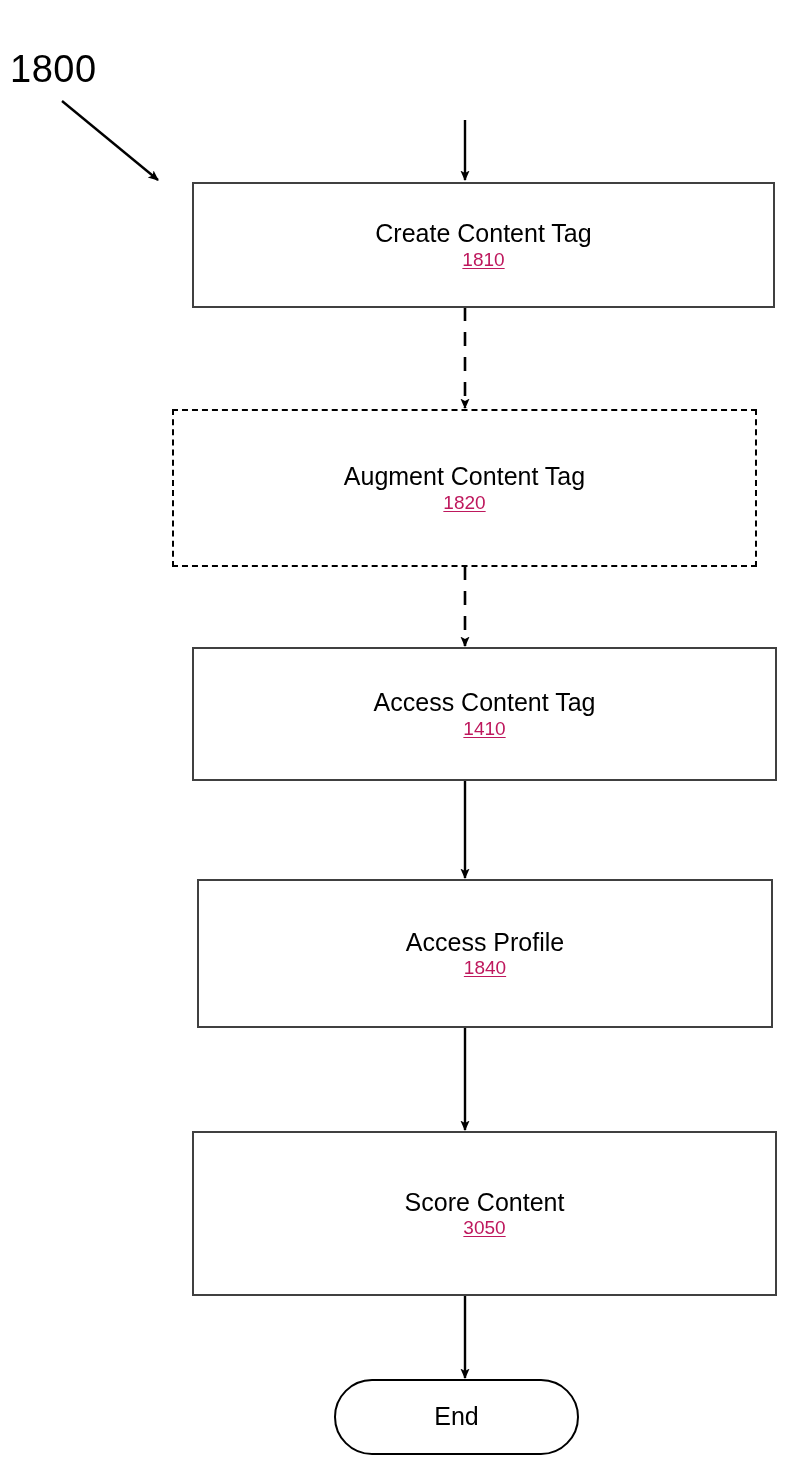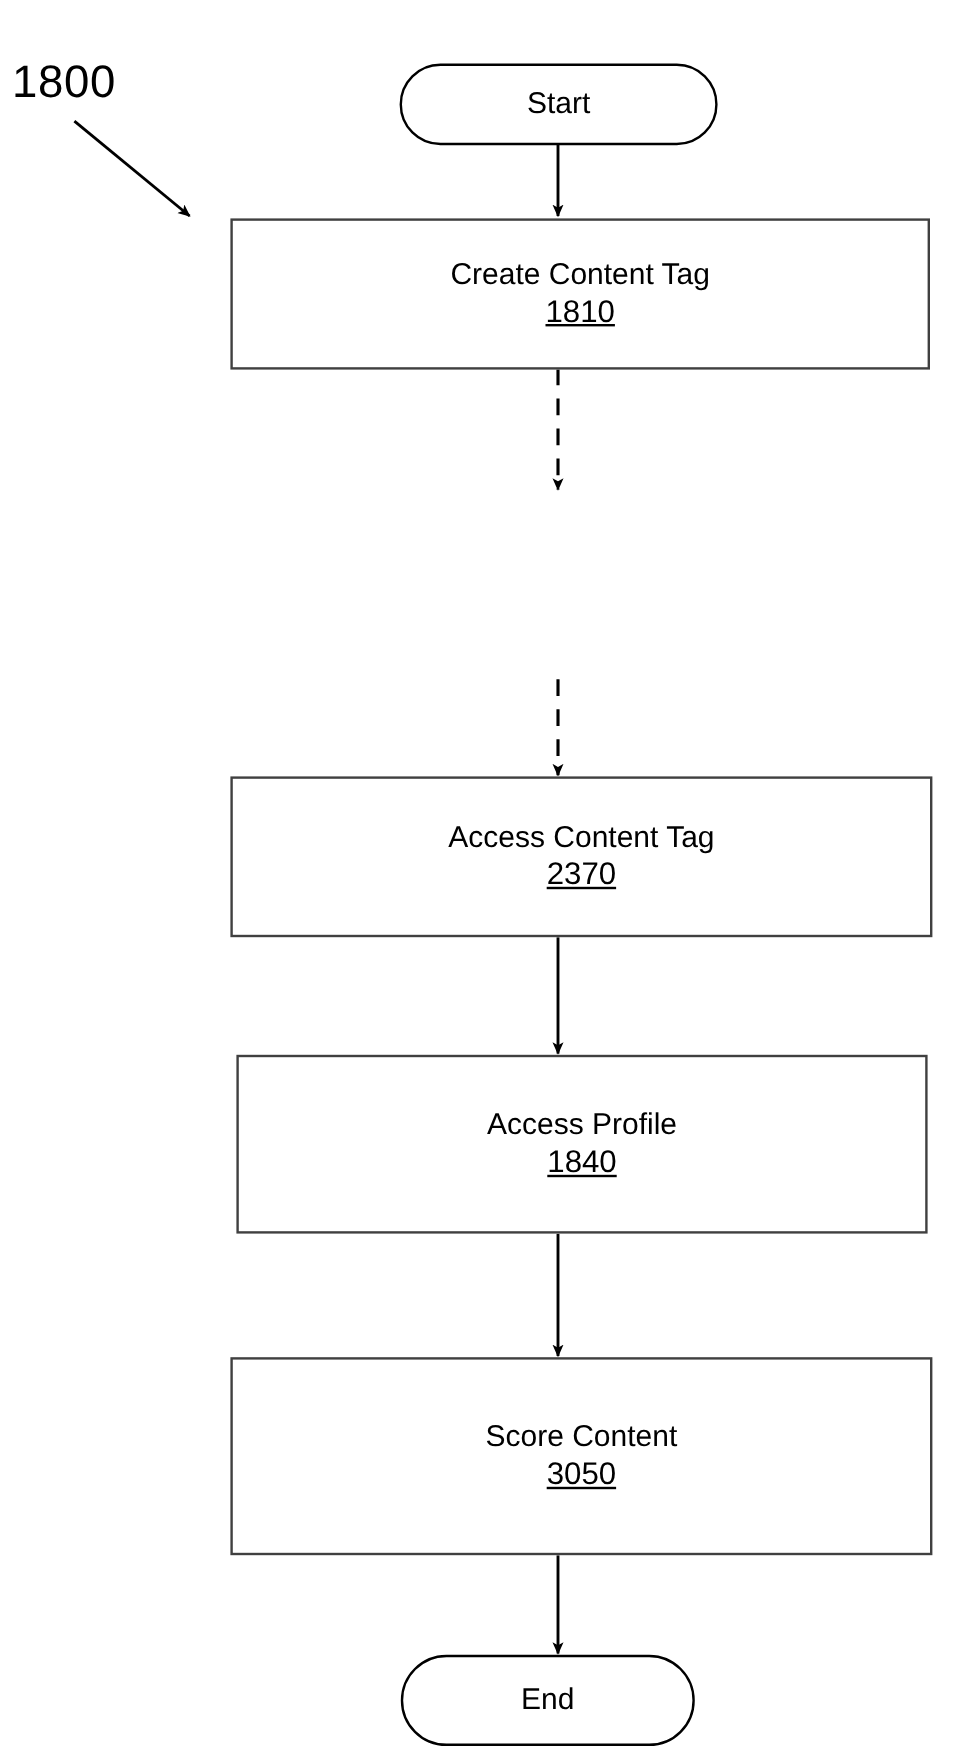--- a/index.html
+++ b/index.html
@@ -51,23 +51,23 @@
     justify-content: center;
     text-align: center;
   }
   .node .node-title {
     font-size: 25px;
     line-height: 1.18;
     color: #000;
     white-space: nowrap;
   }
   .node .node-ref {
-    font-size: 26px;
+    font-size: 19px;
     line-height: 1.18;
-    color: #000000;
+    color: #be185d;
     text-decoration: underline;
     text-underline-offset: 2px;
     white-space: nowrap;
   }
 
   .shape-terminator {
     border: 2px solid #000;
     border-radius: 999px;
   }
   .shape-process {
@@ -119,33 +119,34 @@
 
     <g>
       <line x1="465" y1="1028" x2="465" y2="1130" stroke="#000" stroke-width="2.4" marker-end="url(#ah2)"></line>
     </g>
 
     <g>
       <line x1="465" y1="1296" x2="465" y2="1378" stroke="#000" stroke-width="2.4" marker-end="url(#ah2)"></line>
     </g>
   </svg>
 
-  <div class="node shape-terminator" style="left:333px; top:53px; width:265px; height:68px;">
-    <div class="node-title">Start</div>
-  </div>
 
   <div class="node shape-process" style="left:172px; top:182px; width:583px; height:126px;">
     <div class="node-title">Create Content Tag</div>
     <div class="node-ref">1810</div>
   </div>
 
+  <div class="node shape-process-optional" style="left:172px; top:409px; width:585px; height:158px;">
+    <div class="node-title">Augment Content Tag</div>
+    <div class="node-ref">1820</div>
+  </div>
 
   <div class="node shape-process" style="left:172px; top:647px; width:585px; height:134px;">
     <div class="node-title">Access Content Tag</div>
-    <div class="node-ref">2370</div>
+    <div class="node-ref">1410</div>
   </div>
 
   <div class="node shape-process" style="left:177px; top:879px; width:576px; height:149px;text-align:center;">
     <div class="node-title">Access Profile</div>
     <div class="node-ref">1840</div>
   </div>
 
   <div class="node shape-process" style="left:172px; top:1131px; width:585px; height:165px;">
     <div class="node-title">Score Content</div>
     <div class="node-ref">3050</div>

